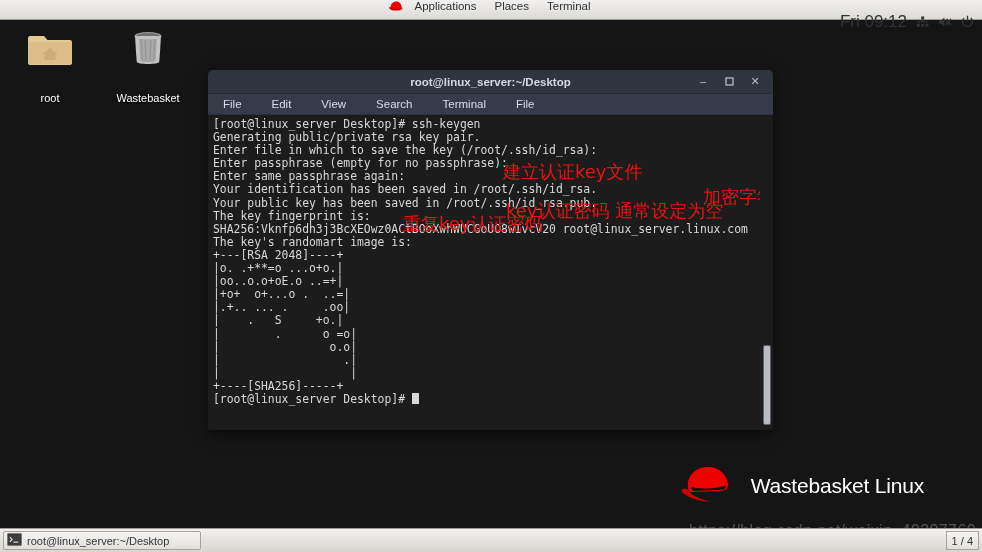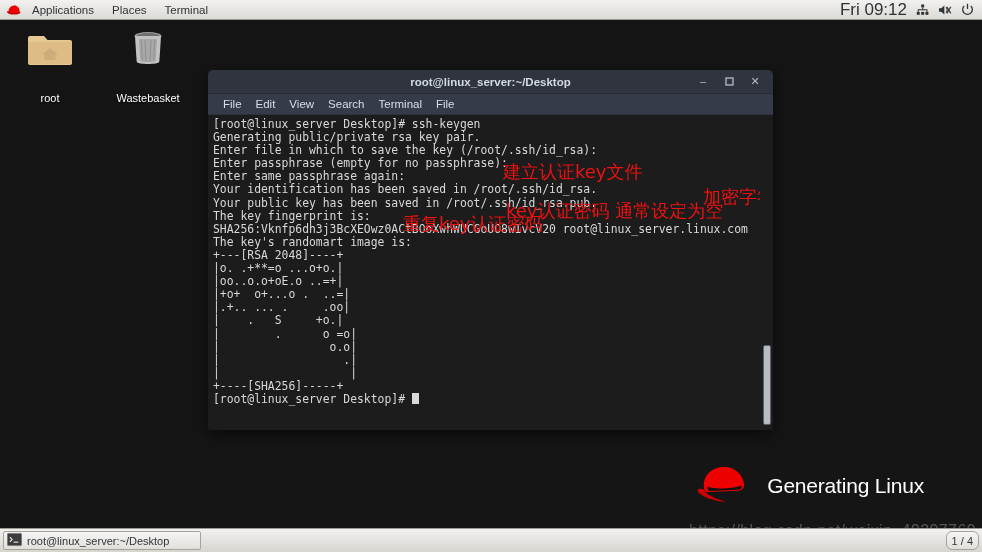--- a/index.html
+++ b/index.html
@@ -12,21 +12,21 @@
     position: relative;
   }
 
   
   #top-panel {
     position: absolute; top: 0; left: 0;
     width: 982px; height: 20px;
     background: linear-gradient(to bottom, #f2f1f0, #dcdad5);
     border-bottom: 1px solid #9e9a94;
     display: flex; align-items: center;
-    font-size: 11.5px; color: #2e3436;
+    font-size: 11.5px; color: #2e3436; flex-direction: column;
   }
   .panel-left { display: flex; align-items: center; height: 100%; }
   .panel-menu {
     padding: 0 9px; height: 100%;
     display: flex; align-items: center;
     cursor: default;
   }
   #redhat-panel-icon { margin-left: 6px; margin-right: 2px; display: flex; align-items: center; }
   .panel-right {
     margin-left: auto; display: flex; align-items: center;
@@ -76,21 +76,21 @@
   }
   .win-btn {
     color: #b6bcc8; font-size: 11px;
     width: 12px; height: 12px;
     display: flex; align-items: center; justify-content: center;
     cursor: default; line-height: 1;
   }
   #terminal-menubar {
     height: 21px; background: #353b48;
     display: flex; align-items: center;
-    padding-left: 8px; gap: 0px;
+    padding-left: 8px; gap: 16px;
     border-bottom: 1px solid #2b303b;
   }
   .term-menu {
     font-size: 11.5px; color: #d8dee9;
     padding: 0 7px; height: 100%;
     display: flex; align-items: center; cursor: default;
   }
   #terminal-body {
     flex: 1; background: #1c1c1c;
     position: relative; overflow: hidden;
@@ -172,21 +172,21 @@
     border-radius: 2px;
     display: flex; align-items: center; gap: 5px;
     padding: 0 7px 0 3px;
     font-size: 11px; color: #2e3436;
     cursor: default;
   }
   #workspace-indicator {
     margin-left: auto; margin-right: 3px;
     height: 19px; min-width: 30px;
     background: linear-gradient(to bottom, #f6f5f4, #e2dfdb);
-    border: 1px solid #a6a29c; border-radius: 6px;
+    border: 1px solid #a6a29c; border-radius: 0;
     display: flex; align-items: center; justify-content: center;
     font-size: 11px; color: #2e3436;
     padding: 0 5px; cursor: default;
   }
 </style>
 </head>
 <body>
 
 <div id="top-panel">
   <div class="panel-left">
@@ -320,21 +320,21 @@
 
 <div id="rhel-brand">
   <span>
     <svg width="62" height="44" viewBox="0 0 62 44">
       <path d="M10 27 C6 26 3 27.5 5.5 30.5 C9 34.5 20 39 33 40 C24 37 13 33 10 27 Z" fill="#CC0000"></path>
       <path d="M11 26 C9.5 14 18 6 29 5 C41 4 50 12 51 22 C51.4 26 49 28.5 45 28.8 L14 30 C12 30 11.2 28.5 11 26 Z" fill="#EE0000"></path>
       <path d="M14.5 24.5 C20 27.5 40 27 48.5 23.5 C49 25.5 48.5 27.4 45 27.8 L16.5 29 C14.8 29 14.4 26.6 14.5 24.5 Z" fill="#111111"></path>
     </svg>
   </span>
   <div id="rhel-brand-text">
-    <div id="rhel-line2">Generating Linux</div>
+    <div id="rhel-line2">Wastebasket Linux</div>
   </div>
 </div>
 
 <div id="watermark">https://blog.csdn.net/weixin_49297769</div>
 
 <div id="taskbar">
   <div id="taskbar-item">
     <span>
       <svg width="15" height="15" viewBox="0 0 16 16">
         <rect x="0.5" y="1.5" width="15" height="13" rx="1" fill="#3c3c3c" stroke="#7a7a7a" stroke-width="1"></rect>

